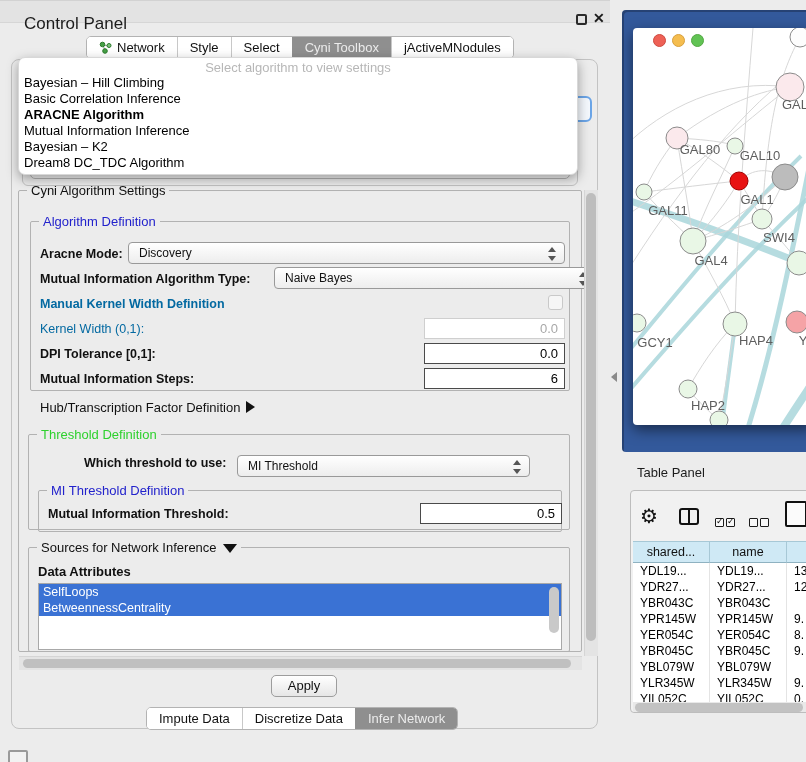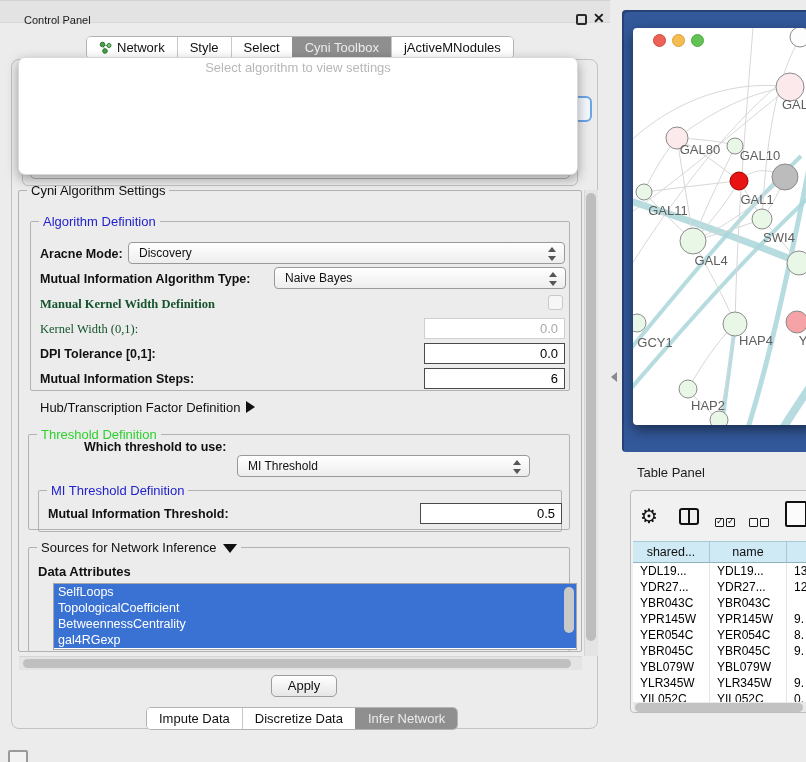--- a/index.html
+++ b/index.html
@@ -2,21 +2,21 @@
 <html><head>
 <meta charset="utf-8">
 <style>
   * { margin:0; padding:0; box-sizing:border-box; }
   html,body { width:806px; height:762px; }
   body { font-family:"Liberation Sans", sans-serif; background:#ececec; position:relative; overflow:hidden; }
   .abs { position:absolute; }
 
   
   .cp-header { left:0; top:10; width:610px; height:23px; background:#e3e3e3; border-top:1px solid #d2d2d2; border-bottom:1px solid #d6d6d6; }
-  .cp-title { left:24px; top:14px; font-size:11px; color:#1c1c1c; }
+  .cp-title { left:24px; top:14px; font-size:17px; color:#1c1c1c; }
   .float-btn { left:576px; top:14px; width:11px; height:11px; border:2px solid #2a2a2a; border-radius:2px; background:transparent; }
   .close-btn { left:593px; top:10px; font-size:14px; font-weight:bold; color:#1a1a1a; }
 
   .cp-body { left:11px; top:59px; width:587px; height:670px; background:#ececec; border:1px solid #c3c3c3; border-radius:8px; }
 
   
   .tabstrip { display:flex; height:23px; background:#ffffff; border:1px solid #b3b3b3; border-radius:5px; overflow:hidden; }
   .tab { padding:0 12px; line-height:21px; font-size:13px; color:#111; border-left:1px solid #c8c8c8; display:flex; align-items:center; gap:5px; background:#fff; white-space:nowrap; }
   .tab:first-child { border-left:none; }
   .tab.active { background:#8f8f8f; color:#ececec; border-left-color:#8f8f8f; }
@@ -34,21 +34,21 @@
   .frag-group { left:22px; top:148px; width:556px; height:38px; border:1px solid #c2c2c2; border-radius:6px; z-index:20; }
   .frag-combo { left:30px; top:152px; width:540px; height:27px; border:1px solid #b4b4b4; border-radius:5px; background:#f2f2f2; z-index:21; }
 
   
   .group { border:1px solid #b2b2b2; border-radius:2px; }
   .group-title { position:absolute; top:-8px; left:8px; background:#ececec; padding:0 4px; font-size:13px; color:#111; white-space:nowrap; }
   .t-blue { color:#2222cc; }
   .t-green { color:#2ed12e; }
 
   .lbl { font-size:12.5px; font-weight:bold; color:#111; white-space:nowrap; }
-  .lbl.dis { color:#14532d;font-family:Liberation Serif, serif; }
+  .lbl.dis { color:#0369a1; }
 
   .combo { background:linear-gradient(#ffffff,#ededed); border:1px solid #999; border-radius:4px; height:22px; font-size:12px; color:#111; display:flex; align-items:center; padding-left:10px; }
   .spin { position:absolute; right:8px; top:4px; width:8px; height:14px; }
   .spin:before, .spin:after { content:""; position:absolute; left:0; border-left:4px solid transparent; border-right:4px solid transparent; }
   .spin:before { top:0; border-bottom:5px solid #555; }
   .spin:after { bottom:0; border-top:5px solid #555; }
 
   .tfield { background:#fff; border:1px solid #4a4a4a; height:21px; font-size:13px; color:#000; text-align:right; padding-right:6px; line-height:19px; }
   .tfield.dis { border:1px solid #cfcfcf; color:#a8a8a8; }
 
@@ -137,76 +137,82 @@
       <span>jActiveMNodules</span>
     </span>
   </div>
 
 <div class="abs frag-combo-blue"></div>
 <div class="abs frag-group"></div>
 <div class="abs frag-combo"></div>
 
 <div class="abs popup">
   <div class="popup-placeholder">Select algorithm to view settings</div>
+  <div id="algo-options">
+      <div class="opt">Bayesian – Hill Climbing</div>
+      <div class="opt">Basic Correlation Inference</div>
+      <div class="opt sel">ARACNE Algorithm</div>
+      <div class="opt">Mutual Information Inference</div>
+      <div class="opt">Bayesian – K2</div>
+      <div class="opt">Dream8 DC_TDC Algorithm</div>
+    </div>
 </div>
 
 <div class="abs group" style="left:18px; top:190px; width:564px; height:462px;">
   <span class="group-title">Cyni Algorithm Settings</span>
 </div>
 
 <div class="abs group" style="left:30px; top:221px; width:540px; height:170px;">
   <span class="group-title t-blue">Algorithm Definition</span>
 </div>
 <div class="abs lbl" style="left:40px; top:247px;">Aracne Mode:</div>
 <div class="abs combo" style="left:128px; top:242px; width:437px;">
   <span>Discovery</span>
   <span class="spin"></span>
 </div>
 <div class="abs lbl" style="left:40px; top:272px;">Mutual Information Algorithm Type:</div>
-<div class="abs combo" style="left:274px; top:267px; width:292px;">
+<div class="abs combo" style="left:274px; top:267px; width:322px;">
   <span>Naive Bayes</span>
   <span class="spin"></span>
 </div>
 <div class="abs lbl dis" style="left:40px; top:297px;">Manual Kernel Width Definition</div>
 <div class="abs checkbox" style="left:548px; top:295px;"></div>
 <div class="abs lbl dis" style="left:40px; top:322px; font-weight:normal;">Kernel Width (0,1):</div>
 <div class="abs tfield dis" style="left:424px; top:318px; width:141px;">0.0</div>
 <div class="abs lbl" style="left:40px; top:347px;">DPI Tolerance [0,1]:</div>
 <div class="abs tfield" style="left:424px; top:343px; width:141px;">0.0</div>
 <div class="abs lbl" style="left:40px; top:372px;">Mutual Information Steps:</div>
 <div class="abs tfield" style="left:424px; top:368px; width:141px;">6</div>
 
 <div class="abs" style="left:40px; top:400px; font-size:13px; color:#111;">
   <span>Hub/Transcription Factor Definition</span><span class="tri-right"></span>
 </div>
 
 <div class="abs group" style="left:28px; top:434px; width:542px; height:96px;">
   <span class="group-title t-green">Threshold Definition</span>
 </div>
-<div class="abs lbl" style="left:84px; top:440px;">Which threshold to use:</div>
+<div class="abs lbl" style="left:84px; top:456px;">Which threshold to use:</div>
 <div class="abs combo" style="left:237px; top:455px; width:293px;">
   <span>MI Threshold</span>
   <span class="spin"></span>
 </div>
 <div class="abs group" style="left:38px; top:490px; width:524px; height:42px;text-align:right;">
   <span class="group-title t-blue">MI Threshold Definition</span>
 </div>
 <div class="abs lbl" style="left:48px; top:507px;text-align:right;">Mutual Information Threshold:</div>
 <div class="abs tfield" style="left:420px; top:503px; width:142px;">0.5</div>
 
 <div class="abs group" style="left:28px; top:547px; width:542px; height:105px;">
   <span class="group-title"><span>Sources for Network Inference</span><span class="tri-down"></span></span>
 </div>
 <div class="abs lbl" style="left:38px; top:564px; font-size:13px;">Data Attributes</div>
-<div class="abs attr-list" style="left:38px; top:583px; width:524px; height:67px;margin-left:15px;" id="attr-list">
+<div class="abs attr-list" style="left:38px; top:583px; width:524px; height:67px;" id="attr-list">
 
 <div class="attr-item">SelfLoops</div>
-    <div class="attr-item">TopologicalCoefficient</div>
     <div class="attr-item">BetweennessCentrality</div>
-    <div class="attr-item">gal4RGexp</div>
     <div class="list-scroll"></div>
   </div>
 
 <div class="abs vscroll-track"></div>
 <div class="abs vscroll-thumb"></div>
 <div class="abs hscroll-track"></div>
 <div class="abs hscroll-thumb"></div>
 
 <div class="abs apply-btn">Apply</div>
 <div class="abs tabstrip bottom-tabs" id="bottom-tabs">

